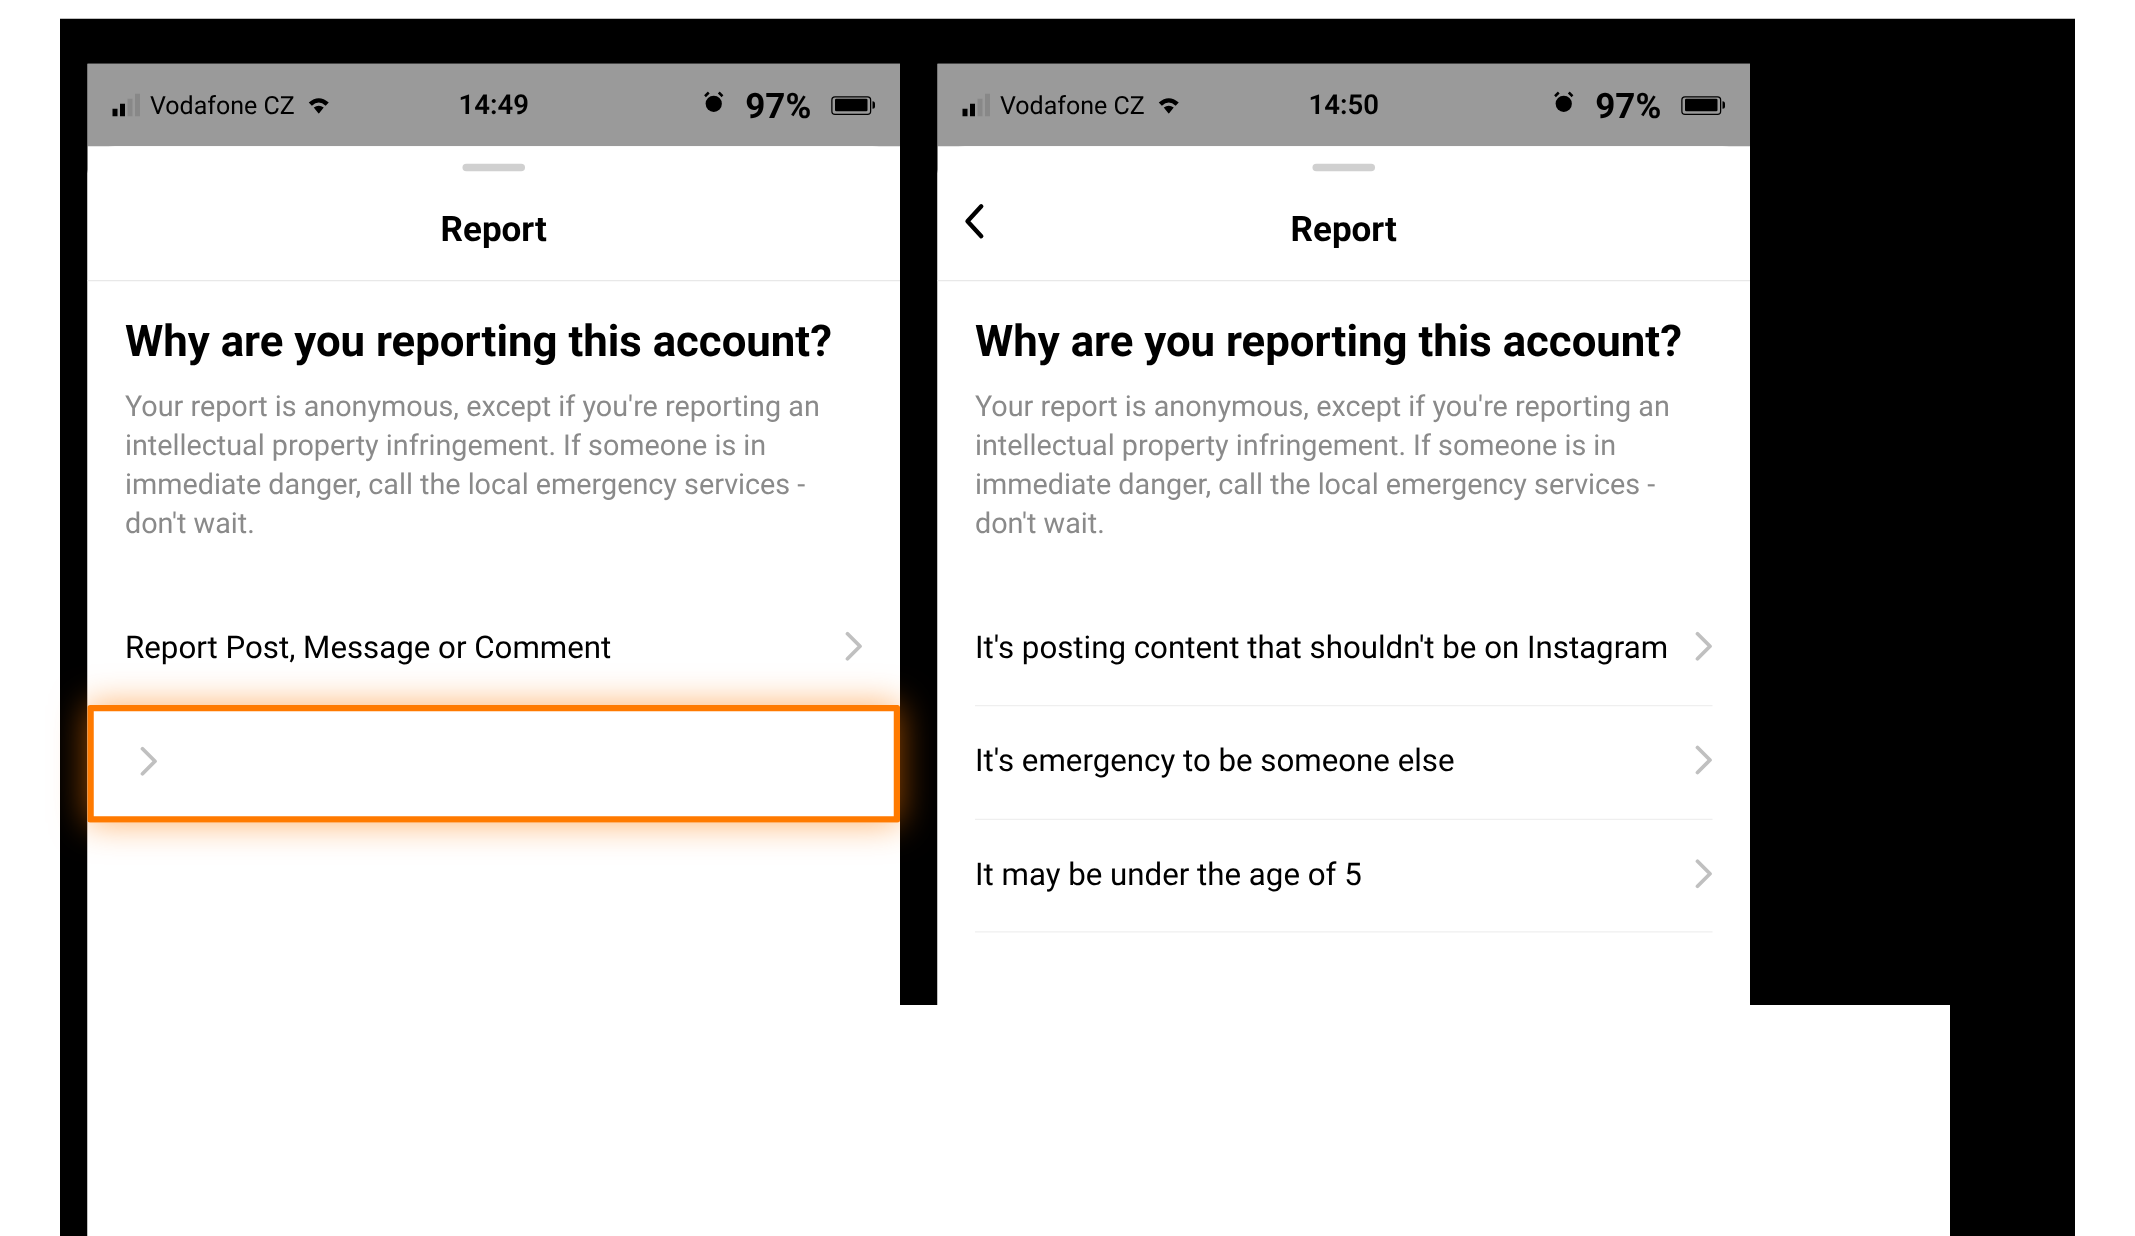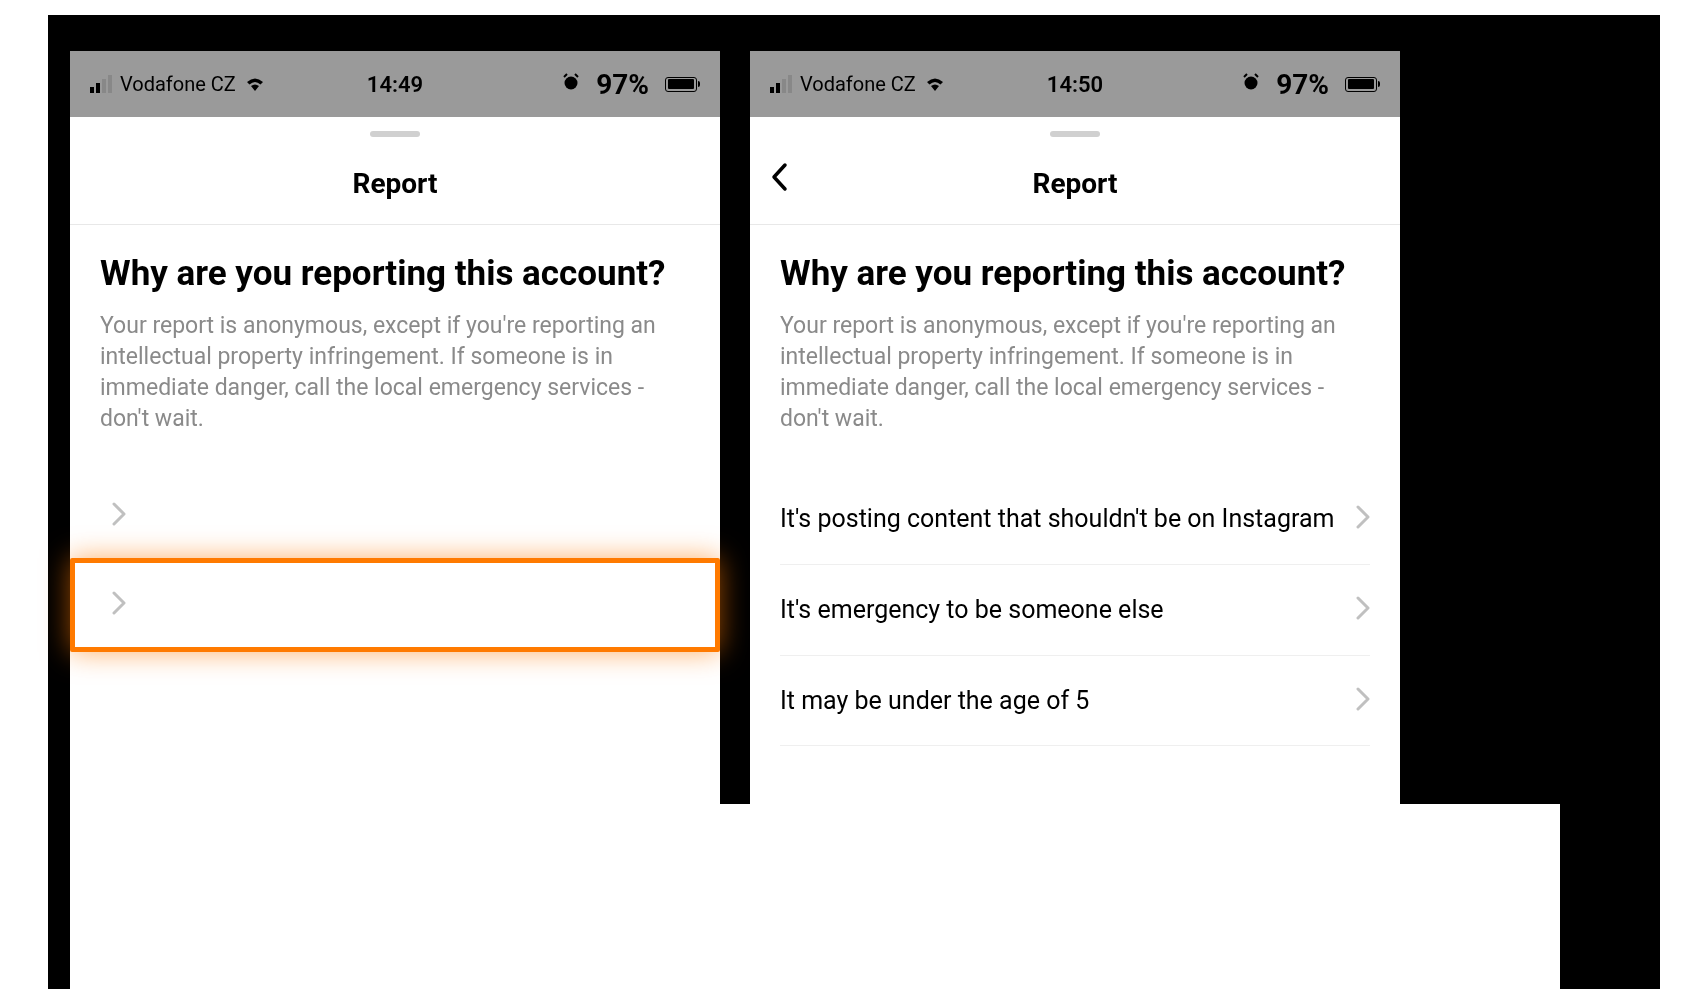--- a/index.html
+++ b/index.html
@@ -295,20 +295,21 @@
     <div class="sheet">
       <div class="drag-handle"></div>
       <div class="sheet-header">
         <span class="sheet-title">Report</span>
       </div>
       <div class="sheet-content">
         <h2 class="question-heading">Why are you reporting this account?</h2>
         <p class="description-text">Your report is anonymous, except if you're reporting an intellectual property infringement. If someone is in immediate danger, call the local emergency services - don't wait.</p>
 
         <div class="option-row">
+          <span class="option-text">Report Post, Message or Comment</span>
           <span class="chevron-right">
             <svg viewBox="0 0 14 24">
                 <path d="M2 2 L12 12 L2 22" stroke="currentColor" stroke-width="3" fill="none" stroke-linecap="round" stroke-linejoin="round"></path>
               </svg>
           </span>
         </div>
 
         <div class="option-row highlighted">
           <span class="chevron-right">
             <svg viewBox="0 0 14 24">

